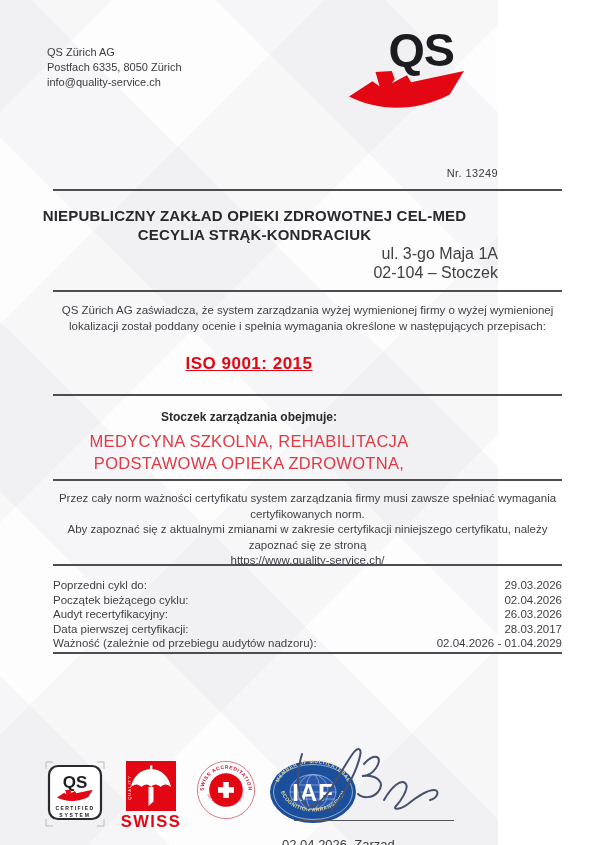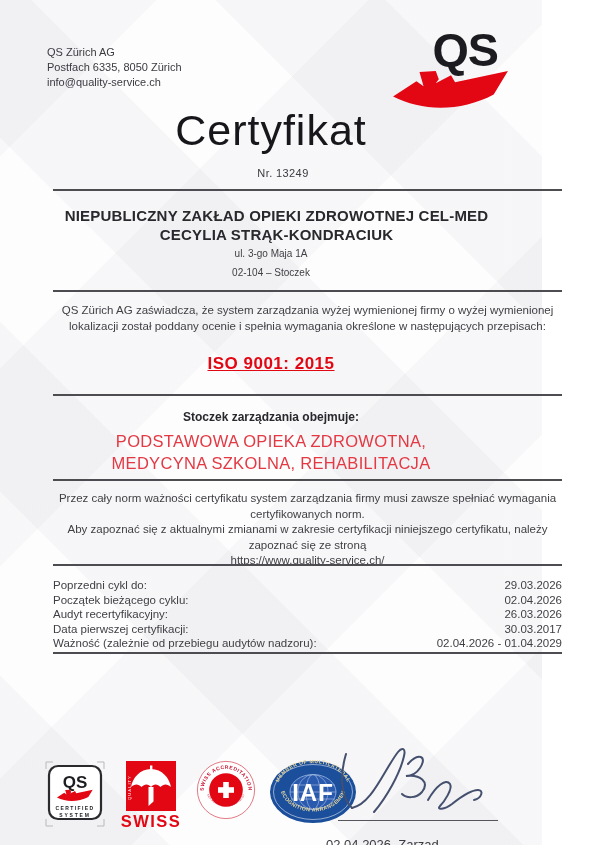--- a/index.html
+++ b/index.html
@@ -9,31 +9,30 @@
     color:#3f3f44;
     background:#fff;
     overflow:hidden;
   }
   .page{
     position:relative;width:498px;height:845px;
     background:
       repeating-linear-gradient(45deg, rgba(140,140,152,0.06) 0 120px, rgba(255,255,255,0) 120px 250px),
       repeating-linear-gradient(315deg, rgba(140,140,152,0.05) 0 140px, rgba(255,255,255,0) 140px 290px),
       #fdfdfe;
-    padding-left: 44px;
   }
   .issuer{position:absolute;left:47px;top:45px;font-size:11px;line-height:15px;color:#3a3a40;}
   .qs-logo{position:absolute;right:30px;top:18px;width:122px;height:98px;}
   .title{position:absolute;top:106px;left:0;width:100%;text-align:center;
          font-size:43px;font-weight:500;letter-spacing:1px;color:#17171b;}
-  .cert-no{position:absolute;top:167px;left:12px;width:100%;text-align:center;font-size:11px;letter-spacing:.4px;color:#3a3a40;}
+  .cert-no{position:absolute;top:167px;left:0;width:100%;text-align:right;font-size:11px;letter-spacing:.4px;color:#3a3a40;}
   .rule{position:absolute;left:53px;width:509px;border-top:2px solid #4c4c51;height:0;}
   .company{position:absolute;top:206px;left:0;width:100%;text-align:center;}
   .company .n{font-weight:bold;font-size:15px;line-height:19px;letter-spacing:.2px;color:#28282d;margin-left:11px;}
-  .company .a{font-size:10px;line-height:19px;color:#3f3f44;}
+  .company .a{font-size:16px;line-height:19px;color:#3f3f44;text-align:right;}
   .attest{position:absolute;top:302px;left:56px;width:503px;text-align:center;font-size:11.5px;line-height:16px;}
   .standard{position:absolute;top:354px;left:0;width:100%;text-align:center;
             font-size:17px;font-weight:bold;letter-spacing:.5px;color:#e30613;text-decoration:underline;}
   .scope-h{position:absolute;top:410px;left:0;width:100%;text-align:center;font-size:12px;font-weight:bold;color:#28282d;}
   .scope{position:absolute;top:430px;left:0;width:100%;text-align:center;font-size:16.5px;line-height:22px;color:#e43843;letter-spacing:.3px;}
   .note{position:absolute;top:491px;left:43px;width:529px;text-align:center;font-size:11.5px;line-height:15.5px;}
   .dates{position:absolute;top:578px;left:53px;width:509px;font-size:11.5px;line-height:14.6px;}
   .dates .row{display:flex;justify-content:space-between;}
   .badges{position:absolute;left:44px;top:760px;display:flex;align-items:flex-start;gap:13px;}
   .sig{position:absolute;right:44px;top:740px;width:172px;}
@@ -51,43 +50,42 @@
     <div>info@quality-service.ch</div>
   </div>
 
   <svg class="qs-logo" viewBox="0 0 120 96">
     <text x="74" y="47" text-anchor="middle" font-size="46" font-weight="800" fill="#1c1c20" letter-spacing="-1" font-family="Liberation Sans, sans-serif">QS</text>
     <g transform="translate(0,50)">
       <path d="M3 27 L26 12 L33 17 L29 3 L45 2 L48 10 L45 14 L60 6 L64 13 L116 2 L102 25 C 70 42 32 42 3 27 Z" fill="#e30613"></path>
     </g>
   </svg>
 
-  <div class="title">Certyfikat</div>
   <div class="cert-no">Nr. 13249</div>
 
   <div class="rule" style="top:189px"></div>
 
   <div class="company">
     <div class="n">NIEPUBLICZNY ZAKŁAD OPIEKI ZDROWOTNEJ CEL-MED</div>
     <div class="n">CECYLIA STRĄK-KONDRACIUK</div>
     <div class="a">ul. 3-go Maja 1A</div>
     <div class="a">02-104 – Stoczek</div>
   </div>
 
   <div class="rule" style="top:290px"></div>
 
   <div class="attest">QS Zürich AG zaświadcza, że system zarządzania wyżej wymienionej firmy o wyżej wymienionej lokalizacji został poddany ocenie i spełnia wymagania określone w następujących przepisach:</div>
   <div class="standard">ISO 9001: 2015</div>
 
   <div class="rule" style="top:394px"></div>
 
   <div class="scope-h">Stoczek zarządzania obejmuje:</div>
   <div class="scope">
+    <div>MEDYCYNA SZKOLNA, REHABILITACJA</div>
     <div>PODSTAWOWA OPIEKA ZDROWOTNA,</div>
-    <div>MEDYCYNA SZKOLNA, REHABILITACJA</div>
   </div>
 
   <div class="rule" style="top:479px"></div>
 
   <div class="note">
     <div>Przez cały norm ważności certyfikatu system zarządzania firmy musi zawsze spełniać wymagania certyfikowanych norm.</div>
     <div>Aby zapoznać się z aktualnymi zmianami w zakresie certyfikacji niniejszego certyfikatu, należy zapoznać się ze stroną</div>
     <div>https://www.quality-service.ch/</div>
   </div>
 
@@ -101,21 +99,21 @@
     <div class="row">
       <span>Początek bieżącego cyklu:</span>
       <span>02.04.2026</span>
     </div>
     <div class="row">
       <span>Audyt recertyfikacyjny:</span>
       <span>26.03.2026</span>
     </div>
     <div class="row">
       <span>Data pierwszej certyfikacji:</span>
-      <span>30.03.2017</span>
+      <span>28.03.2017</span>
     </div>
     <div class="row">
       <span>Ważność (zależnie od przebiegu audytów nadzoru):</span>
       <span>02.04.2026 - 01.04.2029</span>
     </div>
   </div>
 
   <div class="rule" style="top:652px"></div>
 
   <div class="badges">

